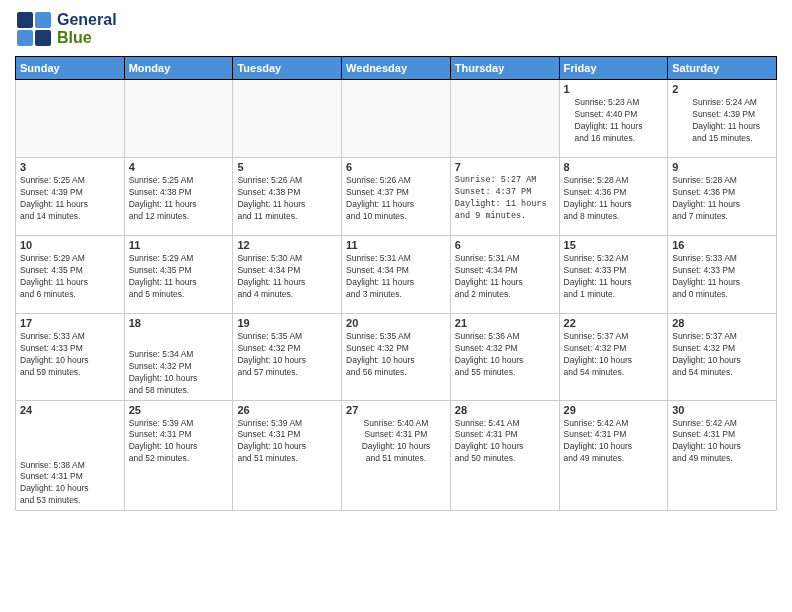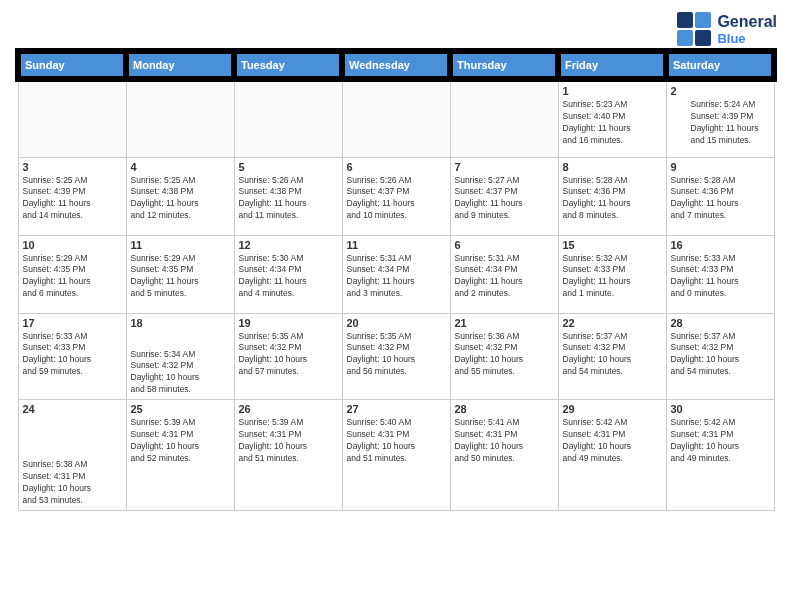--- a/index.html
+++ b/index.html
@@ -1,24 +1,24 @@
 <!DOCTYPE html>
 <html><head>
   <meta charset="utf-8">
   <style>
     * { box-sizing: border-box; margin: 0; padding: 0; }
     body { font-family: Arial, sans-serif; background: #fff; width: 792px; height: 612px; overflow: hidden; }
     .container { width: 792px; padding: 10px 15px; }
-    .header { display: flex; justify-content: flex-end; align-items: flex-start; }
+    .header { display: flex; justify-content: flex-start; align-items: flex-start; margin-bottom: 8px; }
     .logo { display: flex; flex-direction: column; align-items: flex-start; }
     .title-block { text-align: right; }
     .month-title { font-size: 32px; color: #333; font-weight: normal; }
     .location { font-size: 14px; color: #555; }
     table { width: 100%; border-collapse: collapse; table-layout: fixed; }
-    th { background-color: #4a90d9; color: #fff; font-size: 11px; padding: 5px 4px; text-align: left; border: 6px solid #000000; }
+    th { background-color: #4a90d9; color: #fff; font-size: 11px; padding: 5px 4px; text-align: left; border: 1px solid #000000; }
     td { border: 1px solid #ccc; vertical-align: top; padding: 3px 4px; font-size: 9px; color: #333; background: #fff; height: 78px; }
     td.empty { background: #f9f9f9; }
     .day-num { font-size: 11px; font-weight: bold; display: block; margin-bottom: 2px; }
     .day-info { font-size: 8.5px; line-height: 1.4; }
   </style>
 </head>
 <body>
 
 <div class="container">
   <div class="header">
@@ -28,21 +28,21 @@
           <svg width="38" height="38" viewBox="0 0 38 38">
             <rect x="2" y="2" width="16" height="16" rx="2" fill="#1a3a6e"></rect>
             <rect x="20" y="2" width="16" height="16" rx="2" fill="#4a90d9"></rect>
             <rect x="2" y="20" width="16" height="16" rx="2" fill="#4a90d9"></rect>
             <rect x="20" y="20" width="16" height="16" rx="2" fill="#1a3a6e"></rect>
             <polygon points="30,6 36,12 30,18" fill="#4a90d9"></polygon>
           </svg>
         </div>
         <div>
           <div style="font-size:16px;font-weight:bold;color:#1a3a6e;">General</div>
-          <div style="font-size:13px;font-weight:bold;color:#3b82f6;">Blue</div>
+          <div style="font-size:16px;font-weight:bold;color:#4d7c0f;">Blue</div>
         </div>
       </div>
     </div>
     <div class="title-block">
       <div class="month-title"></div>
       <div class="location"></div>
     </div>
   </div>
 
   <table>
@@ -59,21 +59,21 @@
     </thead>
     <tbody id="calendar-body">
         <tr>
           <td class="empty"></td>
           <td class="empty"></td>
           <td class="empty"></td>
           <td class="empty"></td>
           <td class="empty"></td>
           <td>
             <span class="day-num">1</span>
-            <div class="day-info" style="white-space: pre-line;">Sunrise: 5:23 AM
+            <div class="day-info" style="white-space: pre-line; margin-left: 11px;">Sunrise: 5:23 AM
 Sunset: 4:40 PM
 Daylight: 11 hours
 and 16 minutes.</div>
           </td>
           <td>
             <span class="day-num">2</span>
             <div class="day-info" style="white-space: pre-line; margin-left: 20px;">Sunrise: 5:24 AM
 Sunset: 4:39 PM
 Daylight: 11 hours
 and 15 minutes.</div>
@@ -103,21 +103,21 @@
           </td>
           <td>
             <span class="day-num">6</span>
             <div class="day-info" style="white-space: pre-line;">Sunrise: 5:26 AM
 Sunset: 4:37 PM
 Daylight: 11 hours
 and 10 minutes.</div>
           </td>
           <td>
             <span class="day-num">7</span>
-            <div class="day-info" style="white-space: pre-line;">Sunrise: 5:27 AM
+            <div class="day-info" style="white-space: pre-line; font-family: Liberation Mono, monospace;">Sunrise: 5:27 AM
 Sunset: 4:37 PM
 Daylight: 11 hours
 and 9 minutes.</div>
           </td>
           <td>
             <span class="day-num">8</span>
             <div class="day-info" style="white-space: pre-line;">Sunrise: 5:28 AM
 Sunset: 4:36 PM
 Daylight: 11 hours
 and 8 minutes.</div>
@@ -249,21 +249,21 @@
           </td>
           <td>
             <span class="day-num">26</span>
             <div class="day-info" style="white-space: pre-line;">Sunrise: 5:39 AM
 Sunset: 4:31 PM
 Daylight: 10 hours
 and 51 minutes.</div>
           </td>
           <td>
             <span class="day-num">27</span>
-            <div class="day-info" style="white-space: pre-line;">Sunrise: 5:40 AM
+            <div class="day-info" style="white-space: pre-line; text-align: center;">Sunrise: 5:40 AM
 Sunset: 4:31 PM
 Daylight: 10 hours
 and 51 minutes.</div>
           </td>
           <td>
             <span class="day-num">28</span>
             <div class="day-info" style="white-space: pre-line;">Sunrise: 5:41 AM
 Sunset: 4:31 PM
 Daylight: 10 hours
 and 50 minutes.</div>

